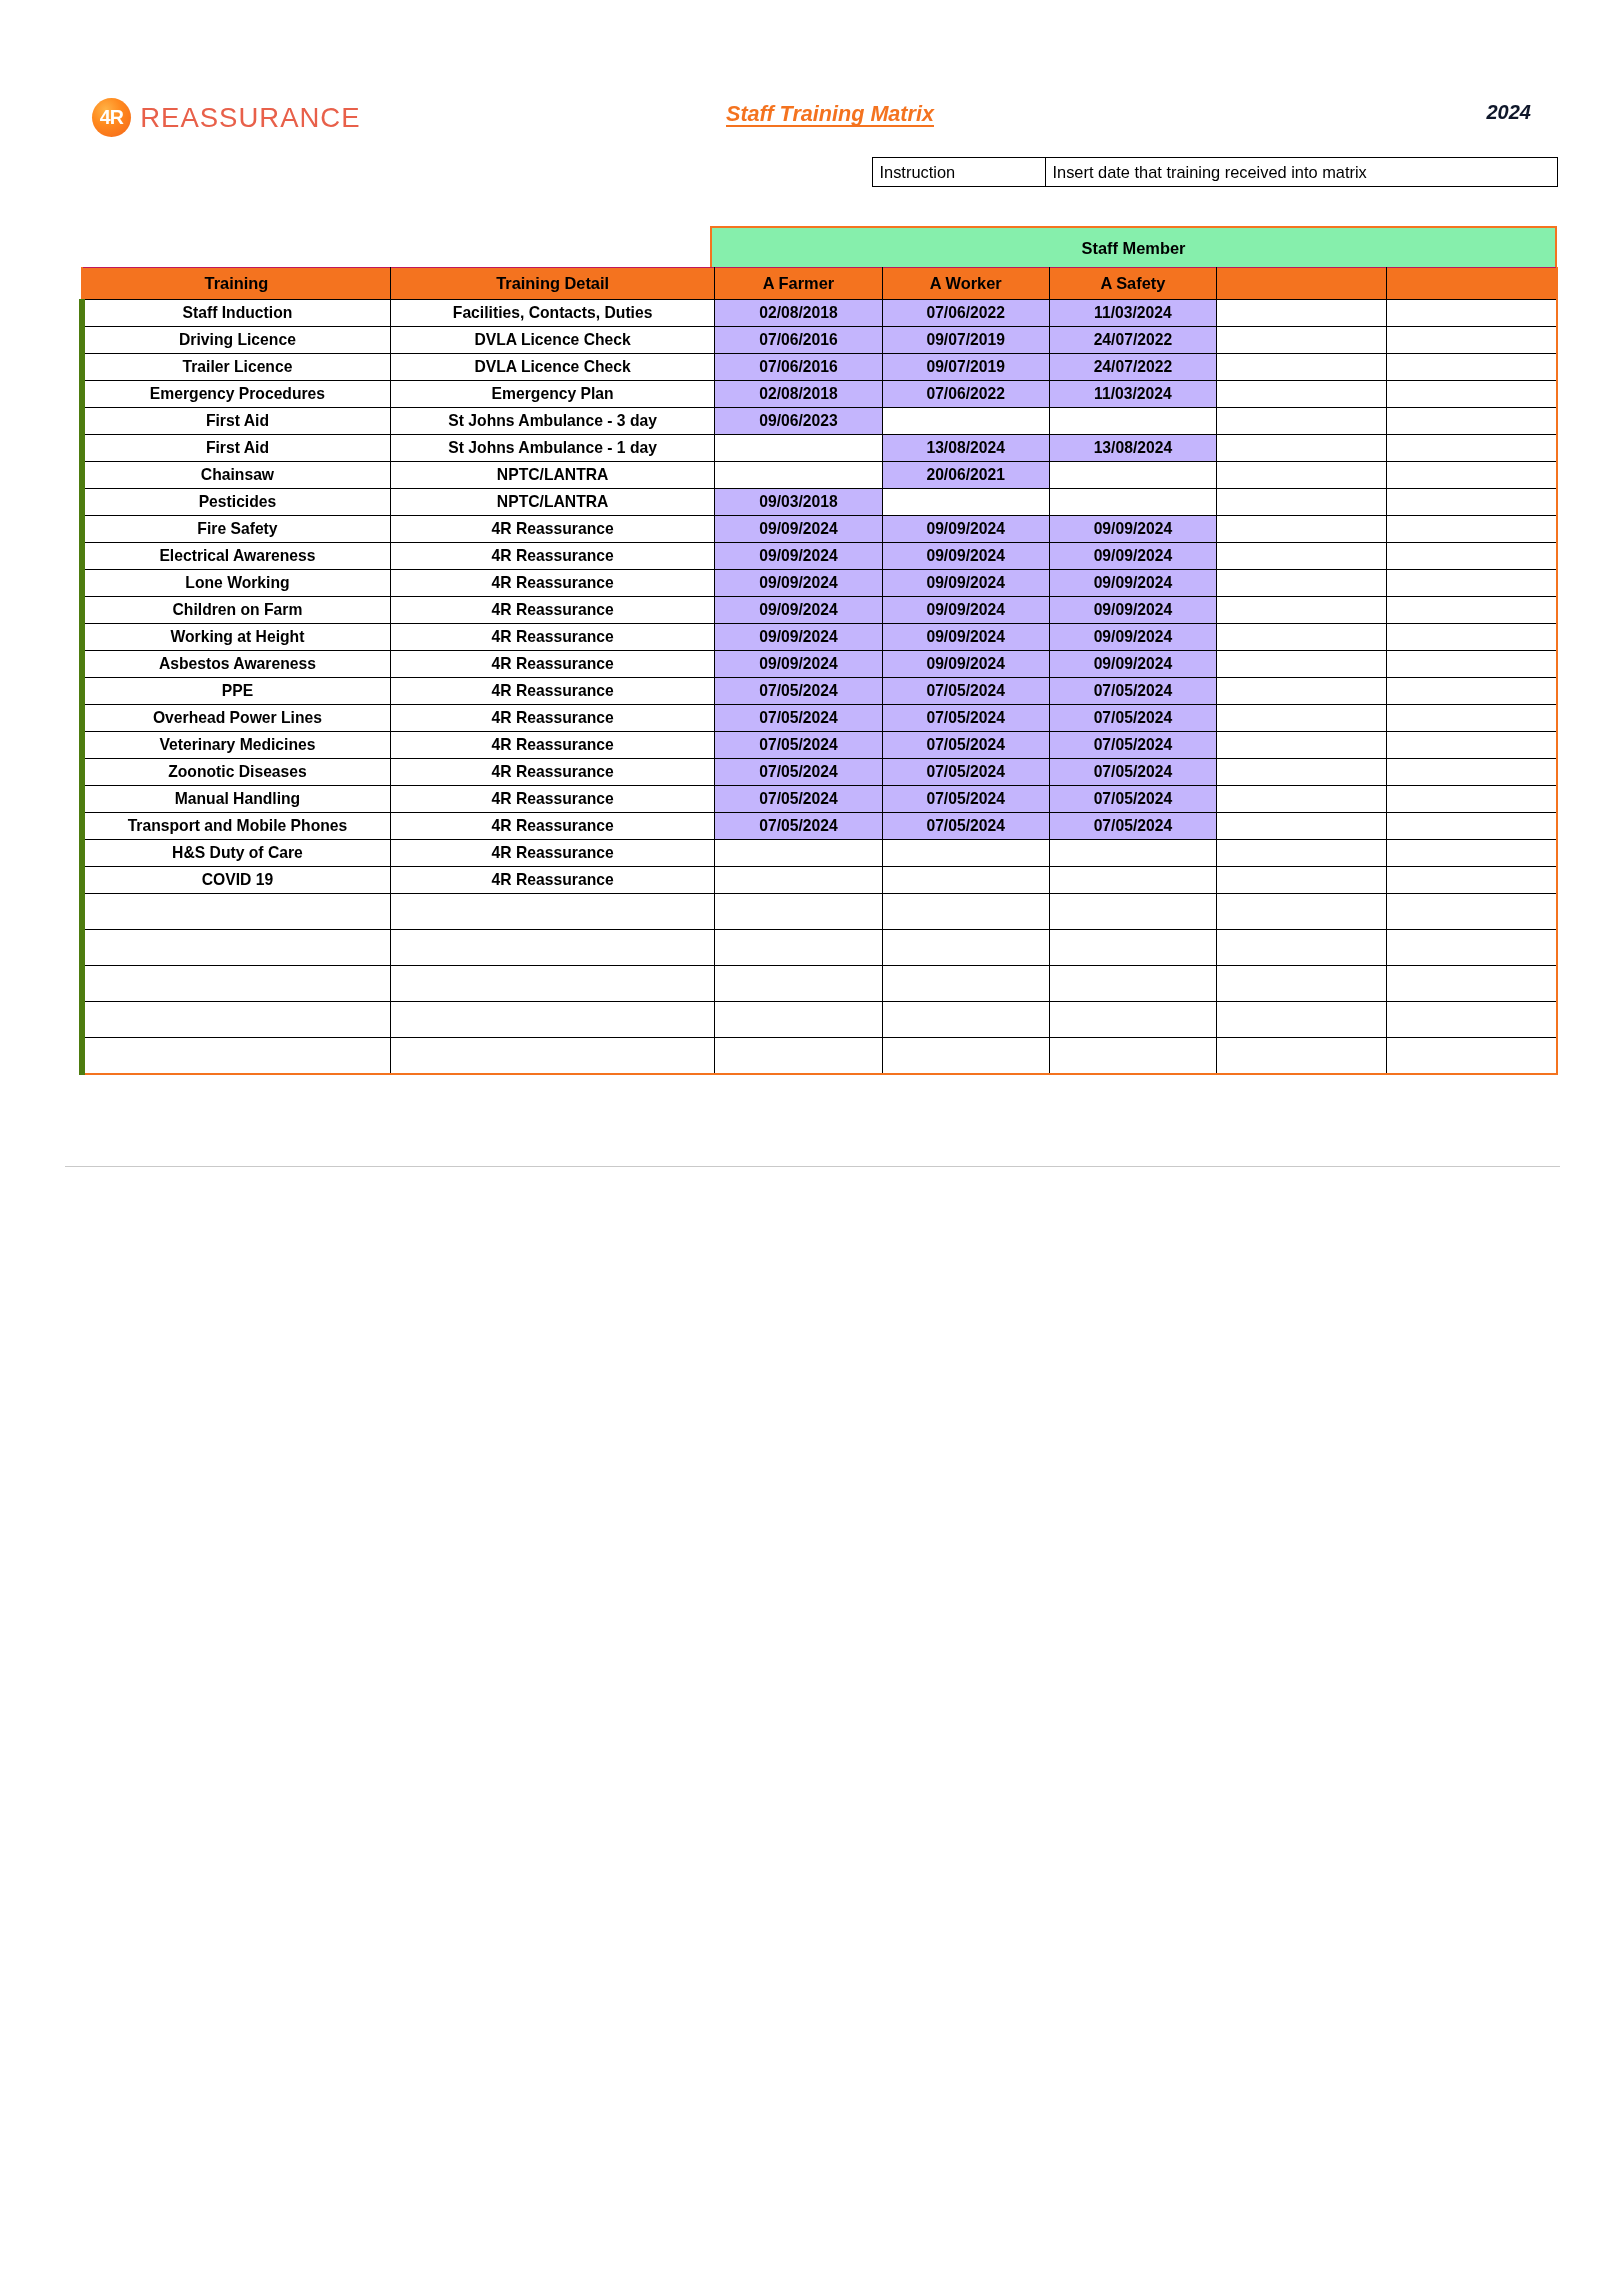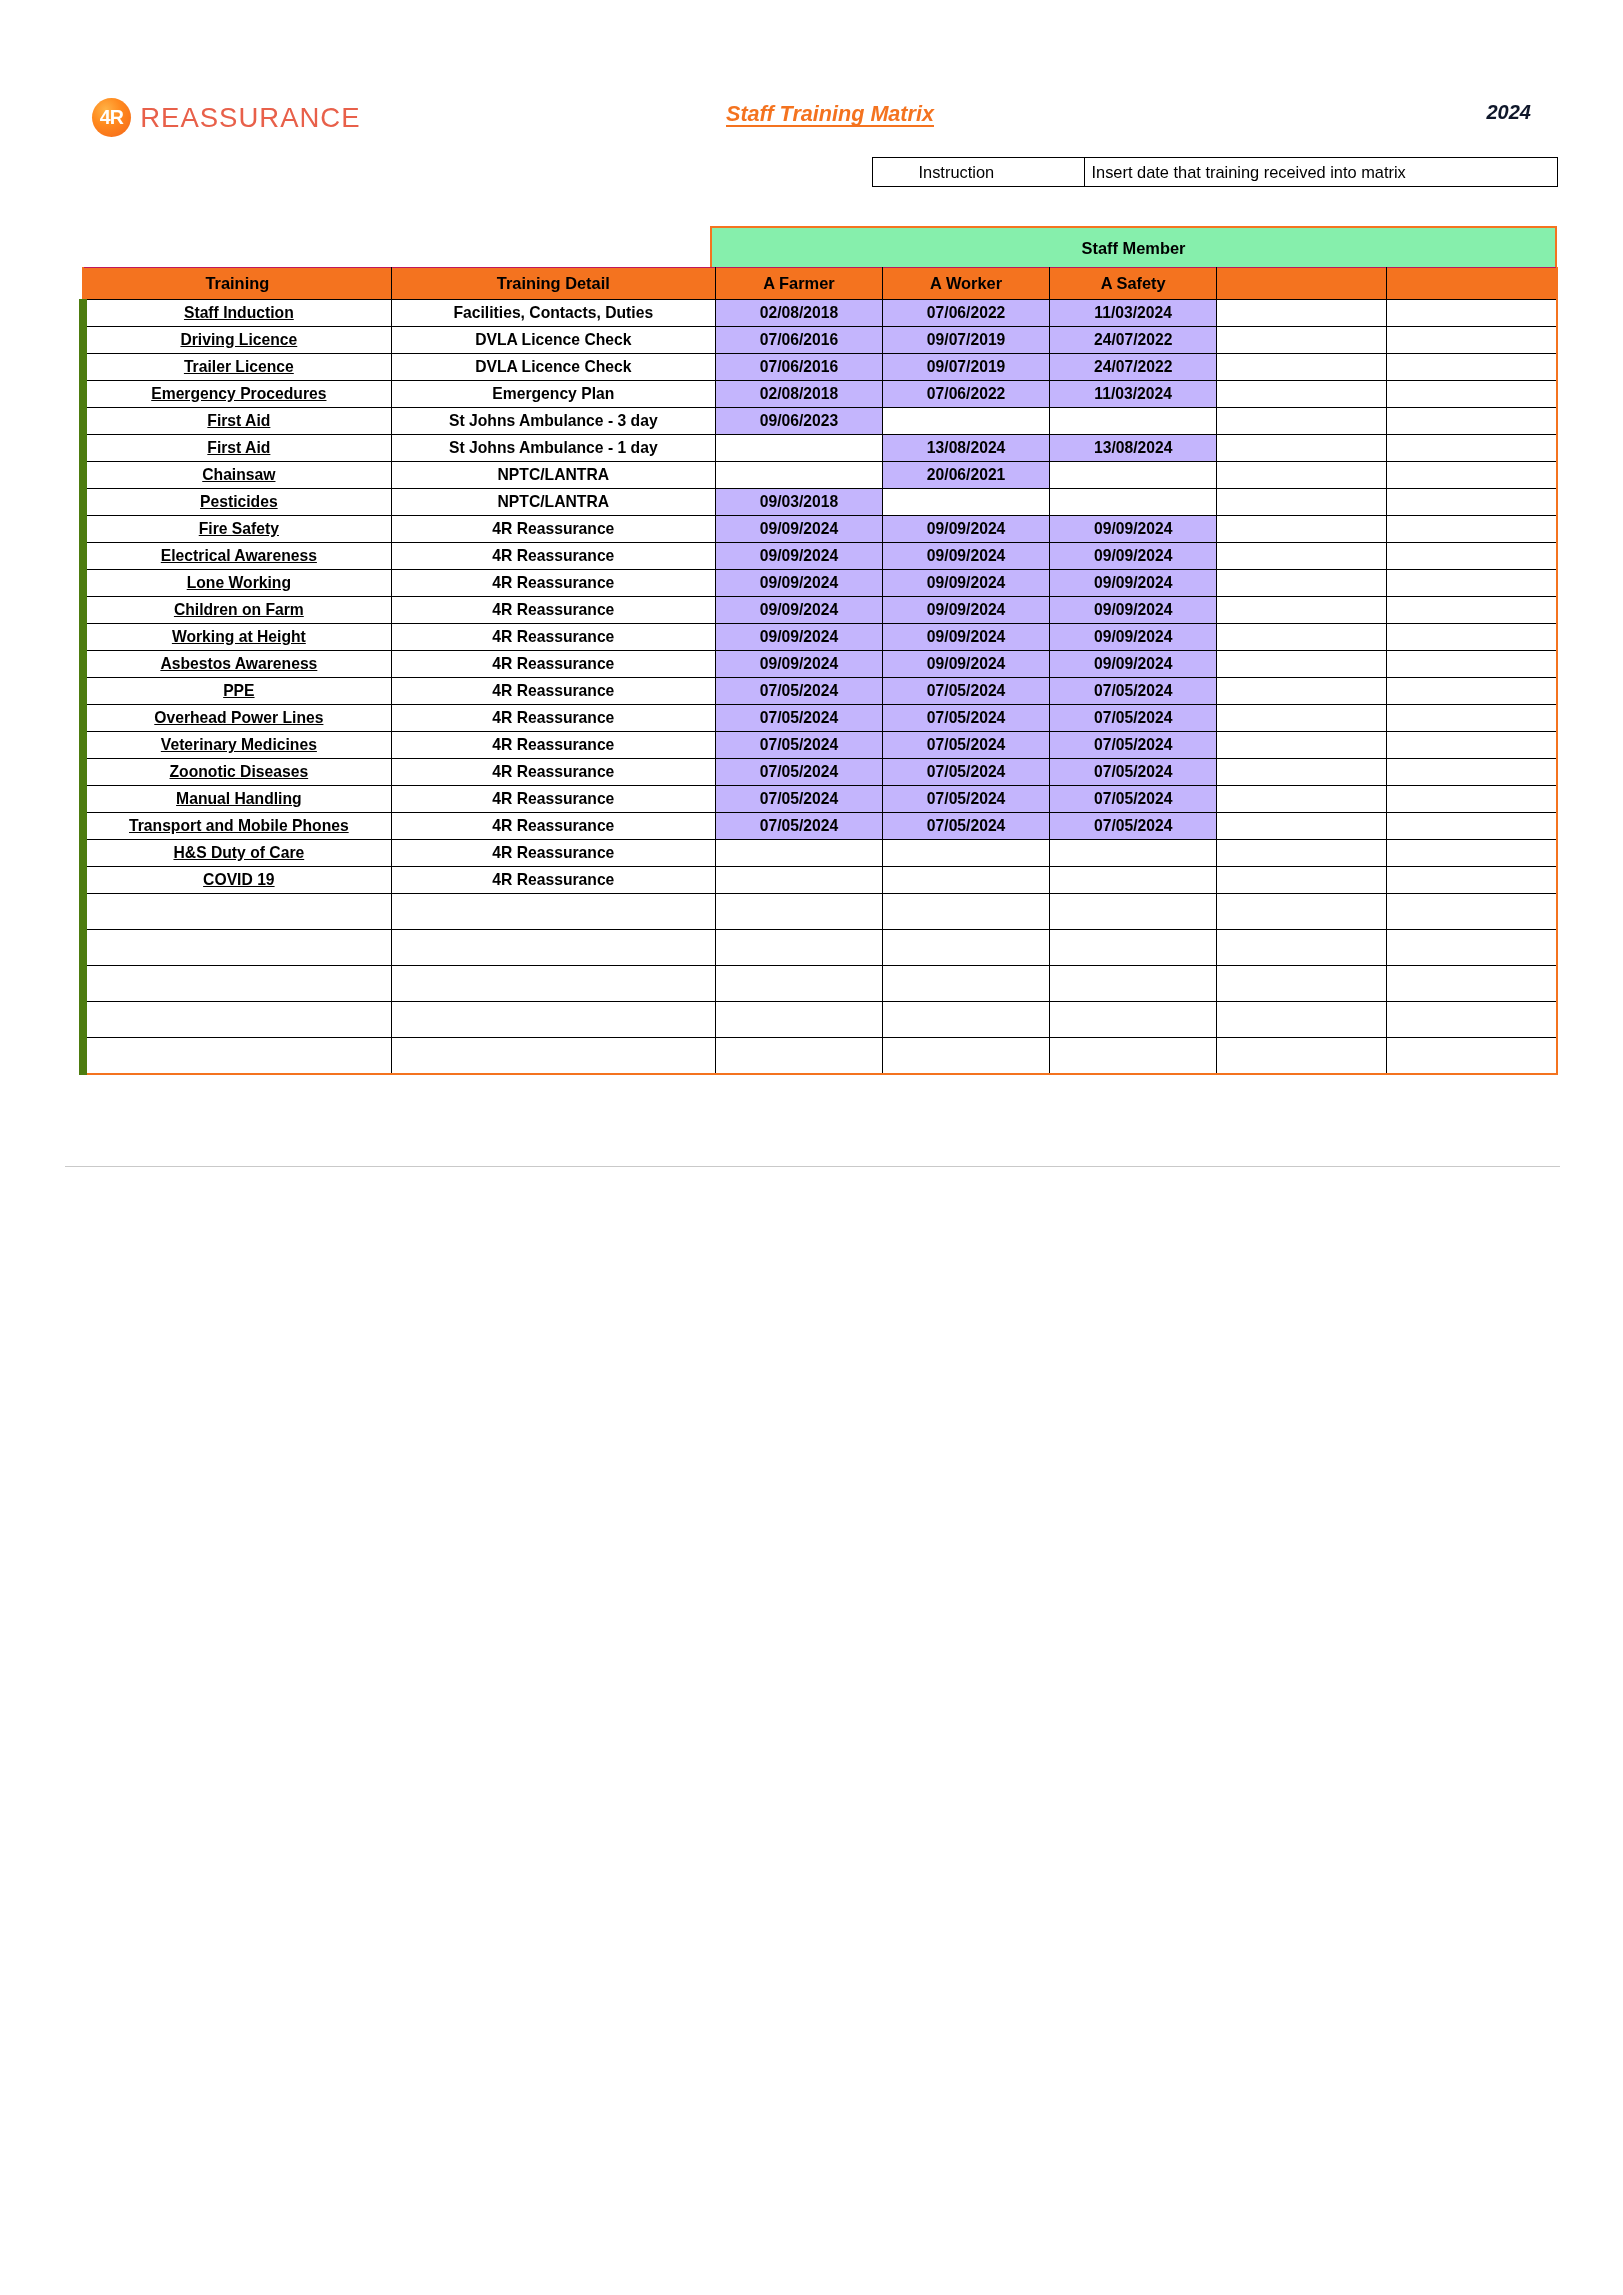--- a/index.html
+++ b/index.html
@@ -51,21 +51,20 @@
   
   .instruction-box {
     position: absolute; left: 872px; top: 157px;
     width: 686px; height: 30px;
     display: flex; border: 1.3px solid #000000;
   }
   .instruction-label {
     width: 173px; border-right: 1.3px solid #000000;
     display: flex; align-items: center; padding-left: 6.5px;
     font-size: 16.4px;
-    margin-left: 39px;
   }
   .instruction-text {
     flex: 1; display: flex; align-items: center; padding-left: 6.5px;
     font-size: 16.4px;
   }
 
   
   .staff-band {
     position: absolute; left: 710px; top: 226px;
     width: 847px; height: 44px;
@@ -93,21 +92,21 @@
     background: #f4731f; color: #000000;
     border-top: 1px solid #be185d;
     border-bottom: 1.3px solid #000000;
     height: 32px; font-size: 16.4px;
   }
   table.matrix thead th.hdr-blank { color: #f4731f; }
   td.cell-date { background: #c4b5fd; }
   td.cell-empty { background: #ffffff; }
   tr.spare td { height: 36px; }
   
-  table.matrix tbody tr td:first-child { border-left: 8px solid #4d7c0f; text-decoration: underline; }
+  table.matrix tbody tr td:first-child { border-left: 6px solid #4d7c0f; }
   table.matrix tbody tr td:last-child  { border-right: 2px solid #f4731f; }
   table.matrix thead tr th:first-child { border-left: 2px solid #f4731f; }
   table.matrix thead tr th:last-child  { border-right: 2px solid #f4731f; }
   table.matrix tbody tr:last-child td  { border-bottom: 2px solid #f4731f; }
 
   
   .page-rule {
     position: absolute; left: 65px; top: 1166px;
     width: 1495px; height: 1.3px; background: #c9c9c9;
   }

